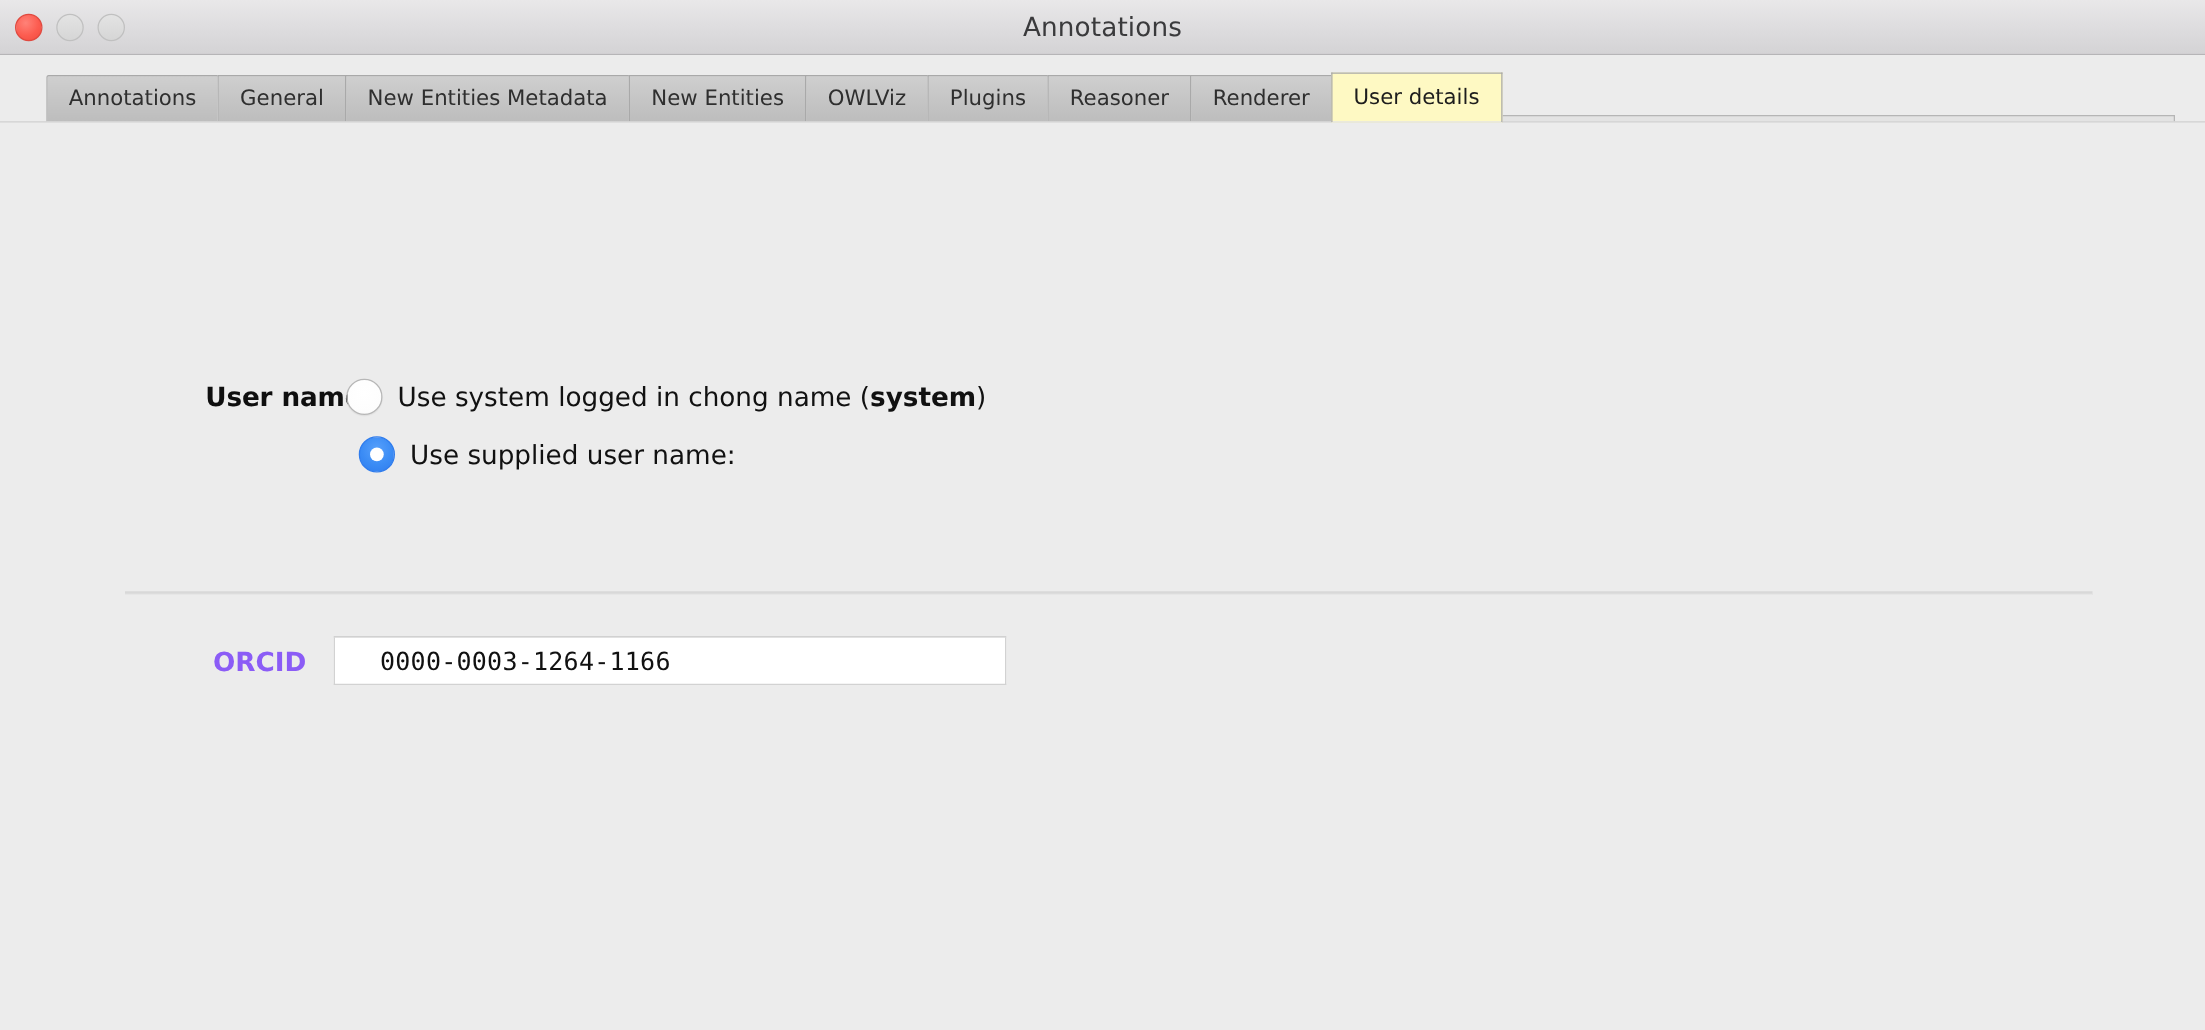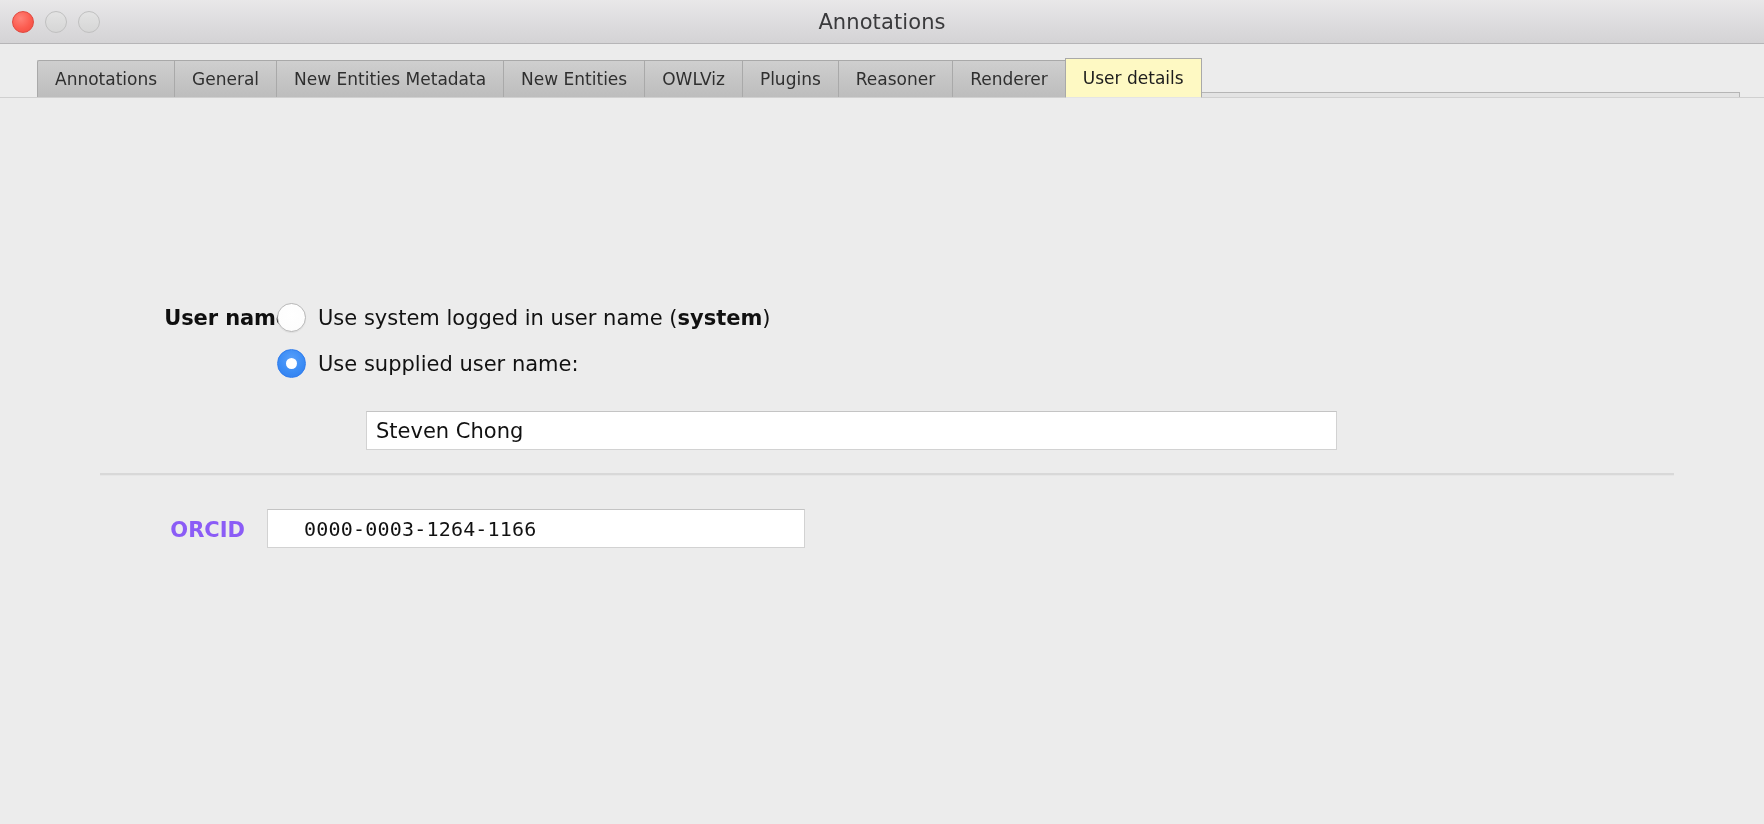--- a/index.html
+++ b/index.html
@@ -147,21 +147,21 @@
   }
 
   .radio-row {
     position: absolute;
     display: flex;
     align-items: center;
     gap: 12px;
     cursor: default;
   }
   .radio-row-1 { left: 277px; top: 205px; }
-  .radio-row-2 { left: 277px; top: 251px; }
+  .radio-row-2 { left: 287px; top: 251px; }
 
   .radio {
     width: 29px;
     height: 29px;
     border-radius: 50%;
     box-sizing: border-box;
     flex: 0 0 29px;
     position: relative;
   }
   .radio.off {
@@ -274,29 +274,28 @@
       <div class="tab-filler"></div>
     </div>
   </div>
 
   <div class="content">
 
     <div class="label-username">User name</div>
 
     <div class="radio-row radio-row-1">
       <div class="radio off"></div>
-      <div class="radio-label"><span>Use system logged in user name (</span><b>system</b><span>)</span></div>
+      <div class="radio-label"><span>Use system logged in chong name (</span><b>system</b><span>)</span></div>
     </div>
 
     <div class="radio-row radio-row-2">
       <div class="radio on"></div>
       <div class="radio-label">Use supplied user name:</div>
     </div>
 
-    <div class="textfield field-username">Steven Chong</div>
 
     <div class="divider"></div>
 
     <div class="label-orcid">ORCID</div>
 
     <div class="textfield field-orcid">0000-0003-1264-1166</div>
 
   </div>
 </div>
 

